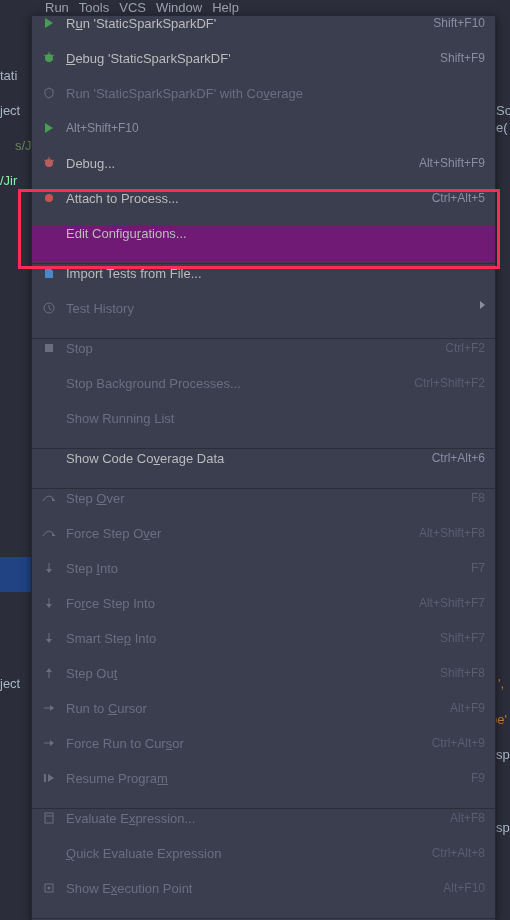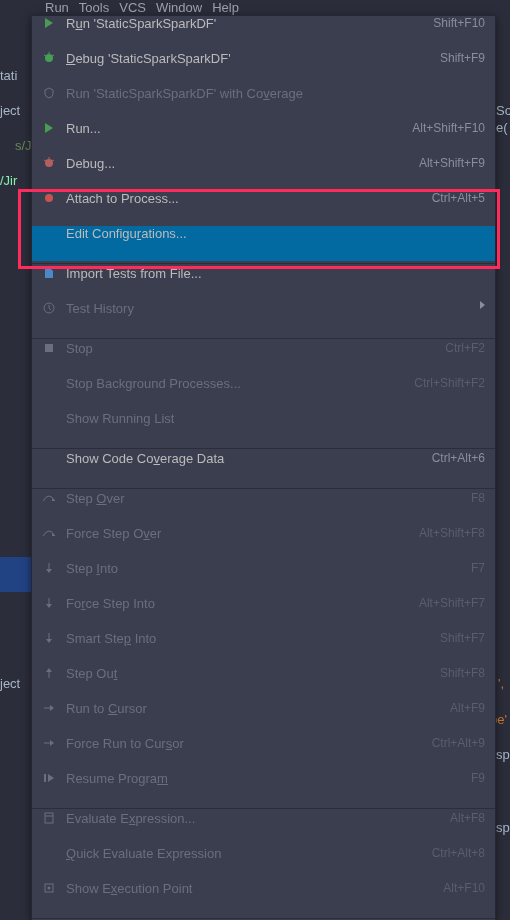--- a/index.html
+++ b/index.html
@@ -36,21 +36,21 @@
   .menu-item {
     display: flex;
     align-items: flex-start;
     height: 35px;
     padding: 0 10px;
     gap: 10px;
     color: #bbbbbb;
     position: relative;
   }
   .menu-item.disabled { color: #6b6e80; }
-  .menu-item.highlighted { background: #0369a1; }
+  .menu-item.highlighted { background: #701a75; }
   .menu-sep {
     height: 1px;
     background: #2b2d3a;
     margin: 2px 0;
   }
   .icon {
     width: 14px;
     height: 14px;
     display: flex;
     align-items: center;
@@ -144,21 +144,20 @@
         </svg>
       </span>
       <span class="label">Run 'StaticSparkSparkDF' with Co<span class="underline">v</span>erage</span>
     </div>
     <div class="menu-item">
       <span class="icon">
         <svg width="10" height="10">
           <polygon points="1,0 9,5 1,10" fill="#499c54"></polygon>
         </svg>
       </span>
-      <span class="label">Run...</span>
       <span class="shortcut">Alt+Shift+F10</span>
     </div>
     <div class="menu-item">
       <span class="icon">
         <svg width="12" height="12">
           <circle cx="6" cy="6" r="4" fill="#b55e5e"></circle>
           <line x1="6" y1="0" x2="6" y2="2" stroke="#b55e5e"></line>
           <line x1="1" y1="3" x2="3" y2="4" stroke="#b55e5e"></line>
           <line x1="11" y1="3" x2="9" y2="4" stroke="#b55e5e"></line>
         </svg>

